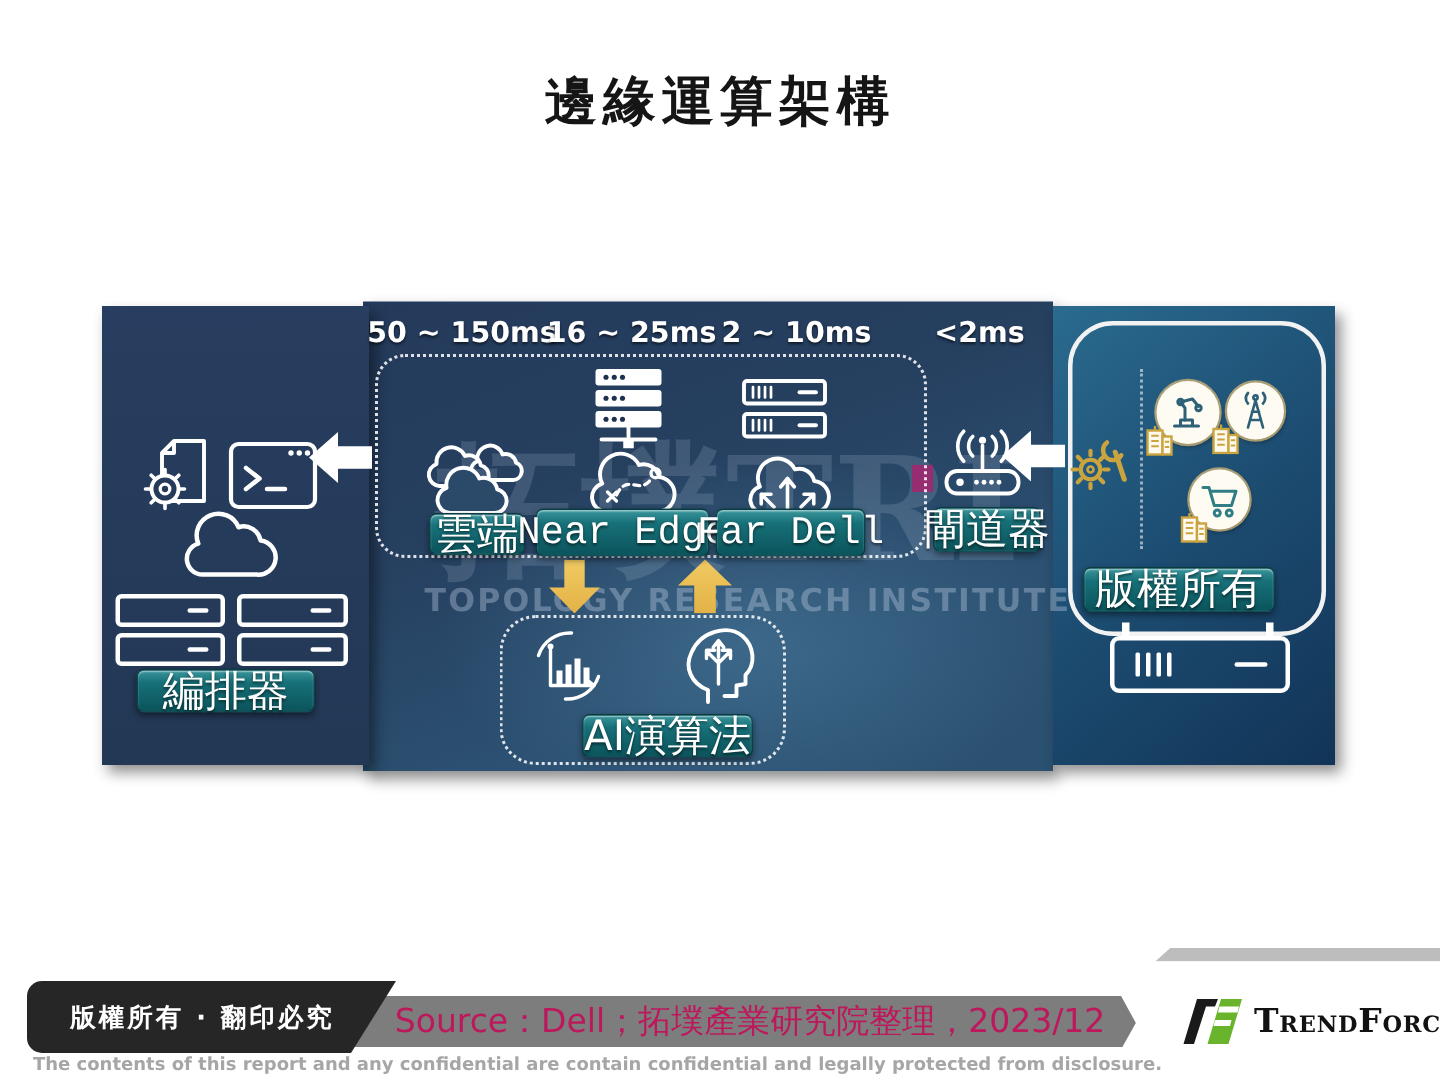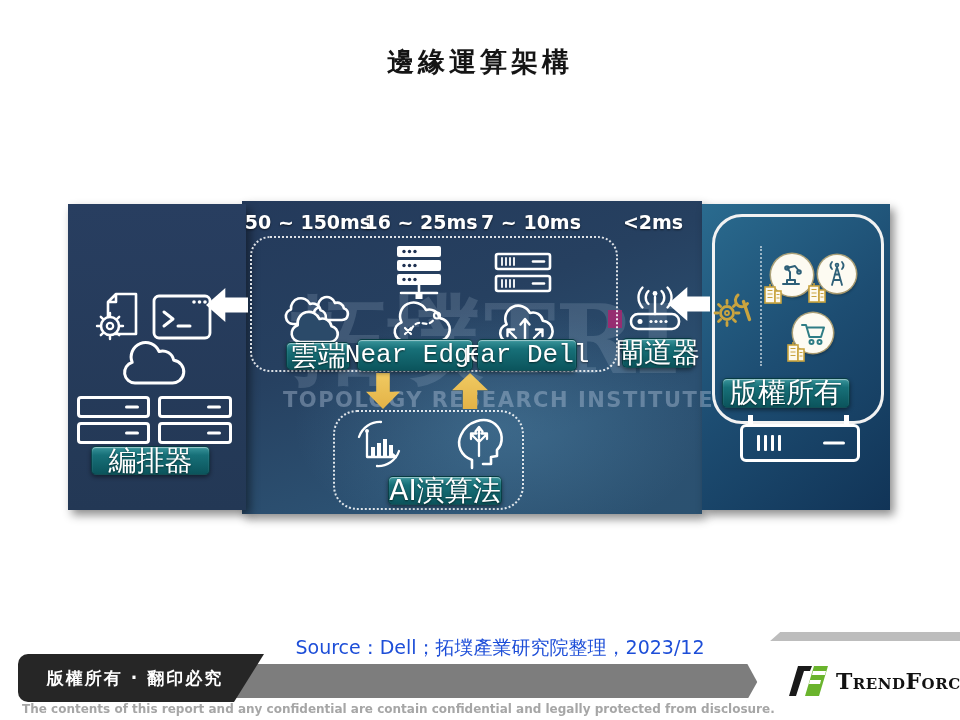--- a/index.html
+++ b/index.html
@@ -4,21 +4,21 @@
 <style>
   html,body{margin:0;padding:0;}
   body{width:960px;height:720px;background:#fff;overflow:hidden;
        font-family:"DejaVu Sans","Liberation Sans",sans-serif;}
   #stage{position:relative;width:960px;height:720px;background:#ffffff;}
   .abs{position:absolute;}
 
   
   .page-title{left:0;top:44px;width:960px;text-align:center;
     font-family:"DejaVu Serif","Liberation Serif",serif;
-    font-size:27px;font-weight:700;color:#151515;letter-spacing:4px;}
+    font-size:35px;font-weight:700;color:#151515;letter-spacing:4px;}
 
   
   .panel{box-shadow:4px 5px 9px rgba(0,0,0,.45);}
   #panel-mid{left:242px;top:201px;width:460px;height:313px;z-index:1;
     background:
       radial-gradient(ellipse 62% 55% at 56% 72%, rgba(96,156,190,.33), transparent 72%),
       linear-gradient(160deg,#243a5b 0%,#264060 38%,#2c5172 72%,#2b5170 100%);}
   #panel-left{left:68px;top:204px;width:178px;height:306px;z-index:2;
     background:linear-gradient(180deg,#283e60 0%,#243а57 50%,#22344f 100%);
     background:linear-gradient(180deg,#283e60 0%,#233855 100%);}
@@ -80,22 +80,22 @@
   
   .f-black{left:18px;top:654px;width:216px;height:48px;background:#262626;
     border-radius:10px 0 0 10px;z-index:11;}
   .f-black-tri{left:234px;top:654px;width:0;height:0;z-index:11;
     border-top:48px solid #262626;border-right:30px solid transparent;}
   .f-copy{left:30px;top:654px;width:210px;height:48px;display:flex;align-items:center;
     justify-content:center;color:#fff;font-size:17px;font-weight:700;letter-spacing:2px;
     z-index:12;white-space:nowrap;}
   .f-gray{left:234px;top:664px;width:532px;height:34px;background:#7d7d7d;z-index:10;
     clip-path:polygon(0 0,96.5% 0,100% 100%,0 100%);}
-  .f-source{left:250px;top:631px;width:500px;height:34px;display:flex;align-items:center;
-    justify-content:center;color:#1d4ed8;font-size:19px;z-index:10;white-space:nowrap;}
+  .f-source{left:250px;top:664px;width:500px;height:34px;display:flex;align-items:center;
+    justify-content:center;color:#be185d;font-size:22px;z-index:10;white-space:nowrap;}
   .f-disc{left:22px;top:702px;color:#a6a6a6;font-size:12px;font-weight:700;z-index:10;
     white-space:nowrap;}
   .f-graystrip{left:758px;top:632px;width:202px;height:9px;background:#bdbdbd;z-index:11;
     clip-path:polygon(11% 0,100% 0,100% 100%,6% 100%);}
   .f-plate{left:746px;top:641px;width:214px;height:61px;background:#fff;z-index:12;
     clip-path:polygon(16% 0,100% 0,100% 100%,0 100%);box-shadow:0 1px 2px rgba(0,0,0,.15);}
   .f-brand{left:836px;top:668px;z-index:13;font-family:"DejaVu Serif","Liberation Serif",serif;
     font-variant:small-caps;font-size:22px;font-weight:700;color:#121212;letter-spacing:.5px;}
   .f-mark{left:788px;top:664px;width:44px;height:34px;z-index:13;}
 </style>
@@ -109,21 +109,21 @@
   <div class="abs panel" id="panel-mid"></div>
   <div class="abs panel" id="panel-left"></div>
   <div class="abs panel" id="panel-right"></div>
 
   <div class="abs wm-big">拓墣TRI</div>
   <div class="abs wm-sub">TOPOLOGY RESEARCH INSTITUTE</div>
   <div class="abs wm-square"></div>
 
   <div class="abs latency" style="left:308px">50 ~ 150ms</div>
   <div class="abs latency" style="left:421px">16 ~ 25ms</div>
-  <div class="abs latency" style="left:531px">7 ~ 10ms</div>
+  <div class="abs latency" style="left:531px">2 ~ 10ms</div>
   <div class="abs latency" style="left:653px">&lt;2ms</div>
 
   <div class="abs dashed-box" id="edge-dashed"></div>
   <div class="abs dashed-box" id="ai-dashed"></div>
 
   <div class="abs icon" style="left:280px;top:294px;width:70px;height:52px">
     <svg viewBox="0 0 70 52">
       <path class="st" d="M13 30 a7.5 7.5 0 0 1 -2 -14.6 A10 10 0 0 1 30 10 a8 8 0 0 1 10.5 6.2 A7 7 0 0 1 39 30 Z"></path>
       <path class="st" d="M40 26 a6.5 6.5 0 0 1 -1.6 -12.6 A8.6 8.6 0 0 1 55 9 a7 7 0 0 1 9 5.4 A6 6 0 0 1 62 26 Z"></path>
       <path class="st" style="fill:#2b4a69" d="M20 48 a8.6 8.6 0 0 1 -2.3 -16.8 A11.4 11.4 0 0 1 39.5 25 a9.3 9.3 0 0 1 12 7.2 A8 8 0 0 1 50 48 Z"></path>

